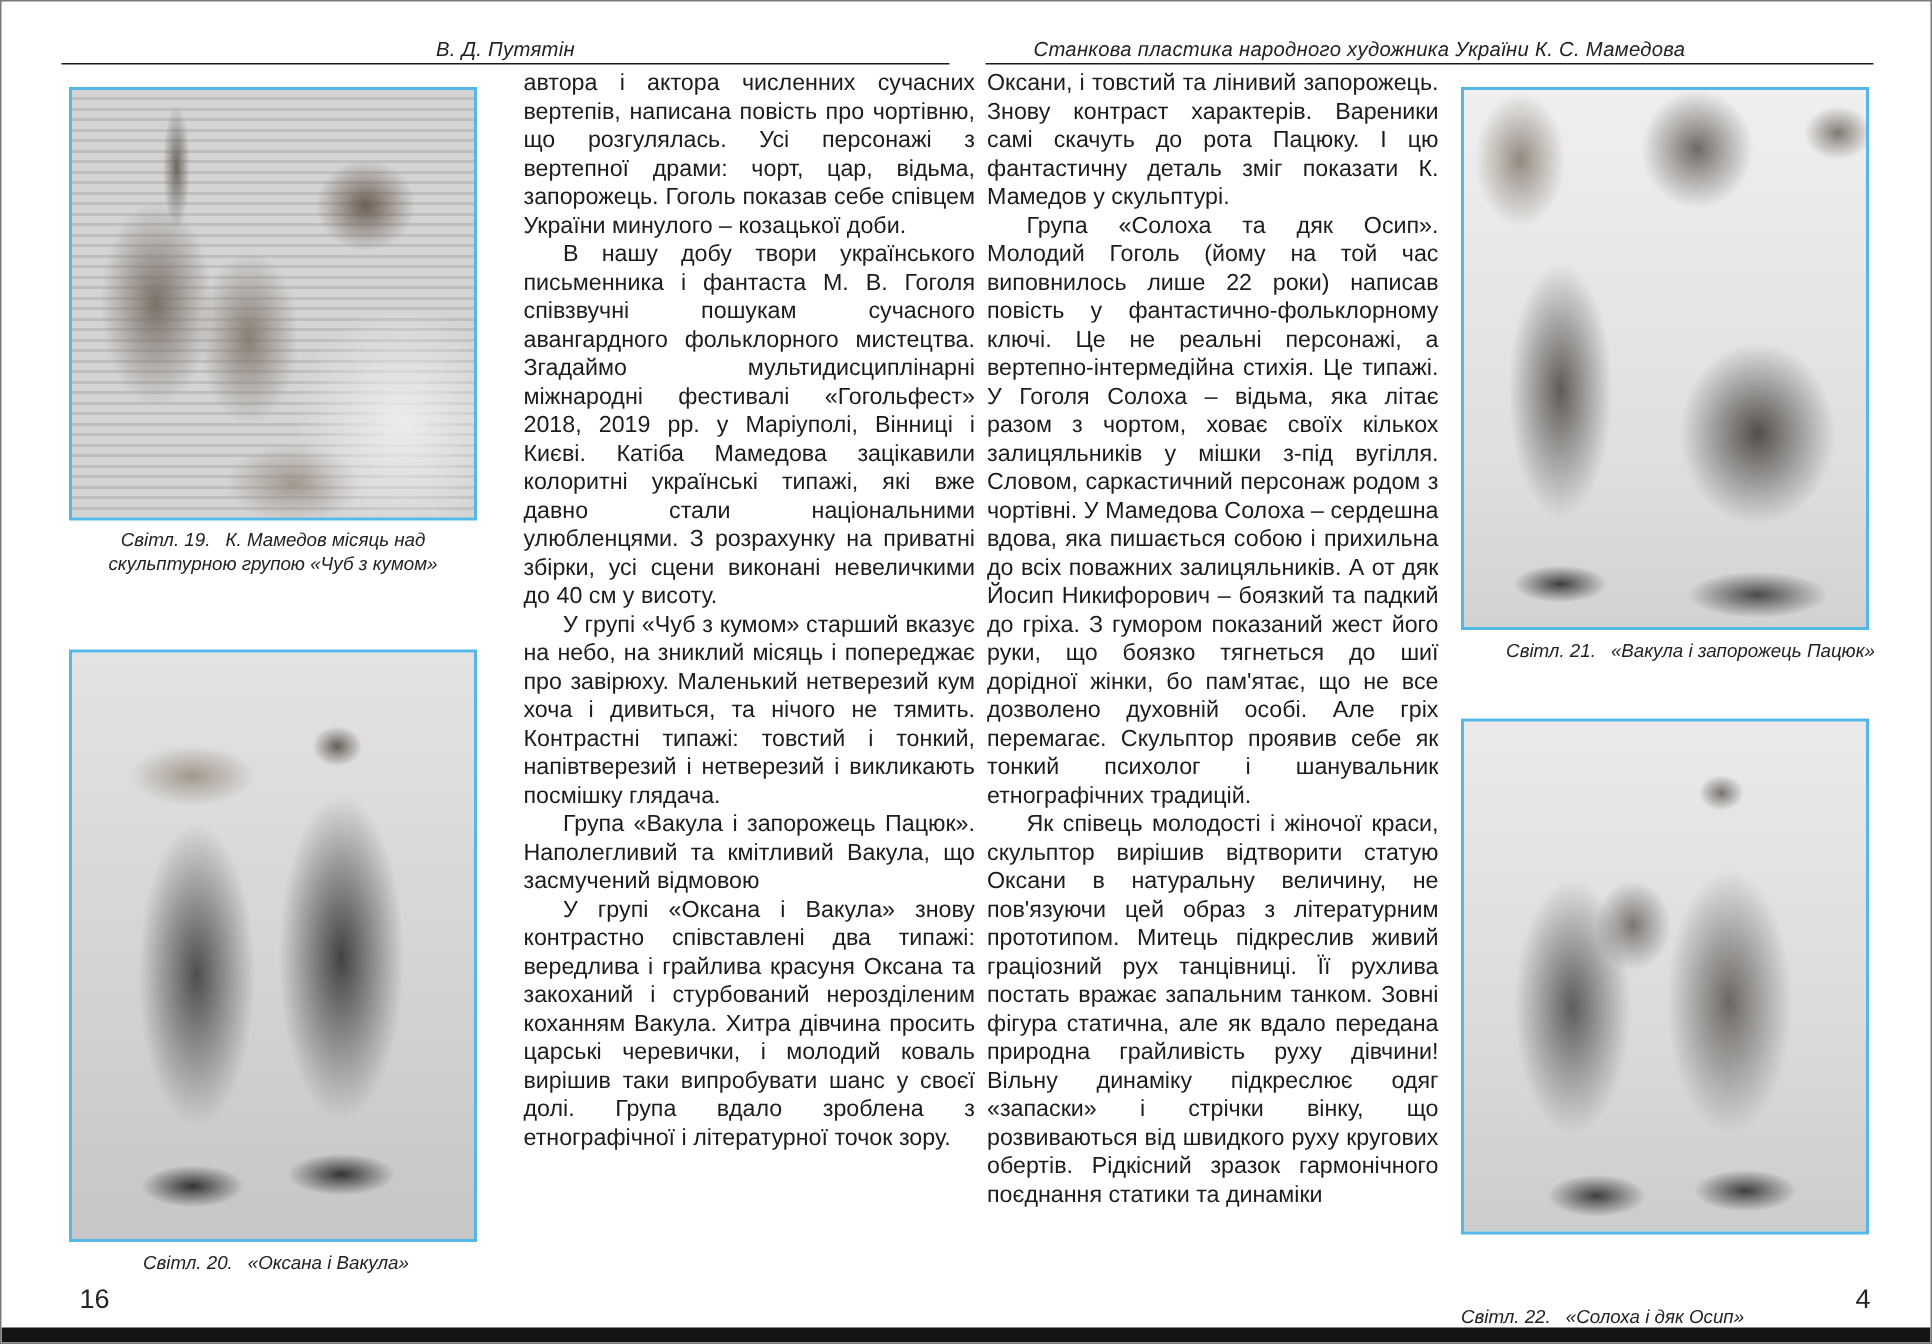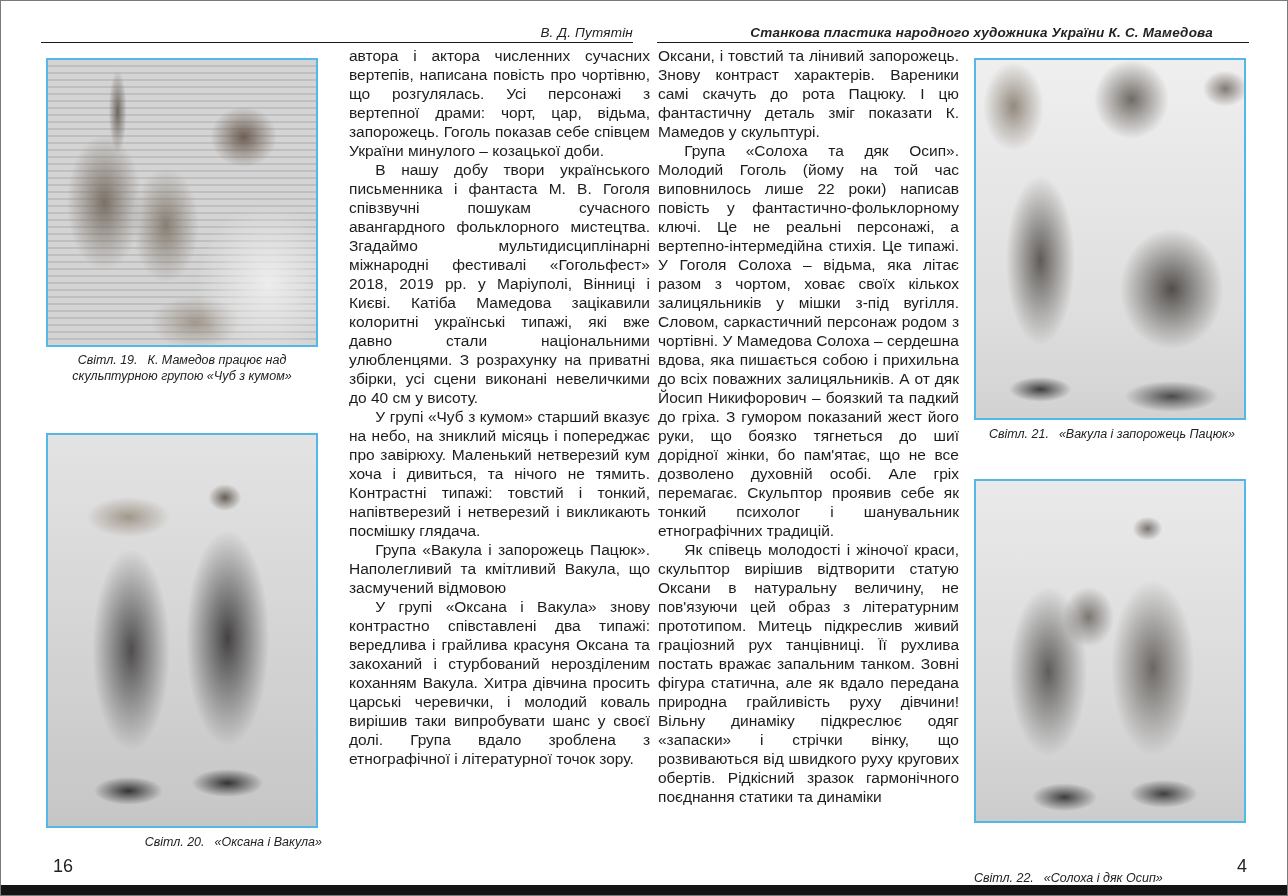--- a/index.html
+++ b/index.html
@@ -17,22 +17,22 @@
     position: absolute; left: 0; right: 0; bottom: 0;
     height: 10px; background: #141414;
   }
 
   
   .running-head {
     position: absolute; top: 24px;
     font-style: italic; font-size: 13.5px; color: #222;
     letter-spacing: 0.2px;
   }
-  .running-head.left  { left: 40px;  width: 592px; text-align: right; }
-  .running-head.right { left: 620px; width: 592px; text-align: right; font-weight: bold; }
+  .running-head.left  { left: 40px;  width: 592px; text-align: center; }
+  .running-head.right { left: 688px; width: 592px; text-align: left; }
   .head-rule {
     position: absolute; top: 41px; height: 0;
     border-top: 1.6px solid #1a1a1a;
   }
   .head-rule.left  { left: 40px;  width: 592px; }
   .head-rule.right { left: 656px; width: 592px; }
 
   
   .text-col {
     position: absolute; top: 45px; width: 301px;
@@ -97,22 +97,22 @@
   }
 
   
   .caption {
     position: absolute; width: 276px;
     font-style: italic; font-size: 12.5px; line-height: 15.5px;
     color: #222;
   }
   .caption .cap-label { margin-right: 10px; }
   .caption-19 { left: 43px;  top: 352px; text-align: center; padding: 0 6px; }
-  .caption-20 { left: 45px;  top: 834px; text-align: right; }
-  .caption-21 { left: 973px; top: 426px; text-align: center; }
+  .caption-20 { left: 45px;  top: 834px; text-align: center; }
+  .caption-21 { left: 973px; top: 426px; text-align: right; }
   .caption-22 { left: 973px; top: 870px; text-align: left; }
 
   
   .page-number {
     position: absolute; top: 855px;
     font-size: 18px; color: #222;
   }
   .page-number.pn-left  { left: 52px; }
   .page-number.pn-right { left: 1222px; width: 24px; text-align: right; }
 </style>
@@ -121,21 +121,21 @@
 
 <div class="spread">
 
   <div class="running-head left">В. Д. Путятін</div>
   <div class="running-head right">Станкова пластика народного художника України К. С. Мамедова</div>
   <div class="head-rule left"></div>
   <div class="head-rule right"></div>
 
   <div class="photo photo-19"></div>
   <div class="caption caption-19">
-    <span class="cap-label">Світл. 19.</span><span>К. Мамедов працює над скульптурною групою «Чуб з кумом»</span>
+    <span class="cap-label">Світл. 19.</span><span>К. Мамедов місяць над скульптурною групою «Чуб з кумом»</span>
   </div>
 
   <div class="photo photo-20"></div>
   <div class="caption caption-20">
     <span class="cap-label">Світл. 20.</span><span>«Оксана і Вакула»</span>
   </div>
 
   <div class="text-col col-left">
     <p class="no-indent">автора і актора численних сучасних вертепів, написана повість про чортівню, що розгулялась. Усі персонажі з вертепної драми: чорт, цар, відьма, запорожець. Гоголь показав себе співцем України минулого – козацької доби.</p>
     <p>В нашу добу твори українського письменника і фантаста М. В. Гоголя співзвучні пошукам сучасного авангардного фольклорного мистецтва. Згадаймо мультидисциплінарні міжнародні фестивалі «Гогольфест» 2018, 2019 рр. у Маріуполі, Вінниці і Києві. Катіба Мамедова зацікавили колоритні українські типажі, які вже давно стали національними улюбленцями. З розрахунку на приватні збірки, усі сцени виконані невеличкими до 40 см у висоту.</p>

